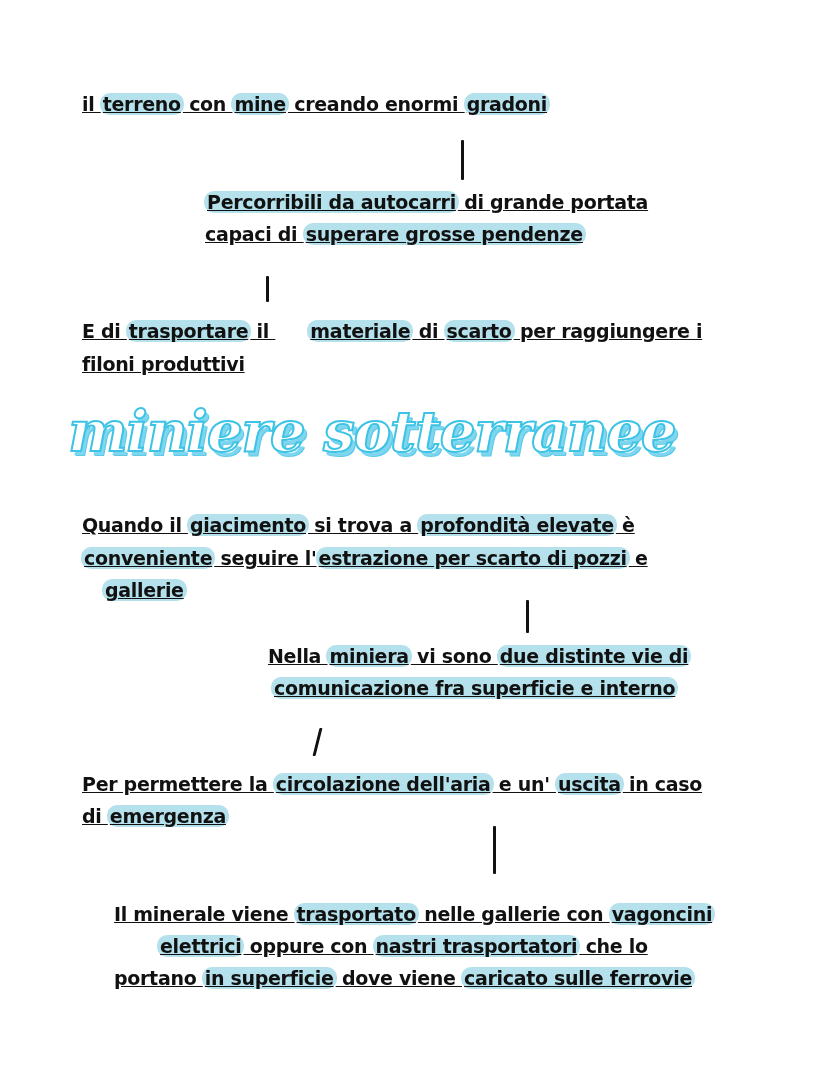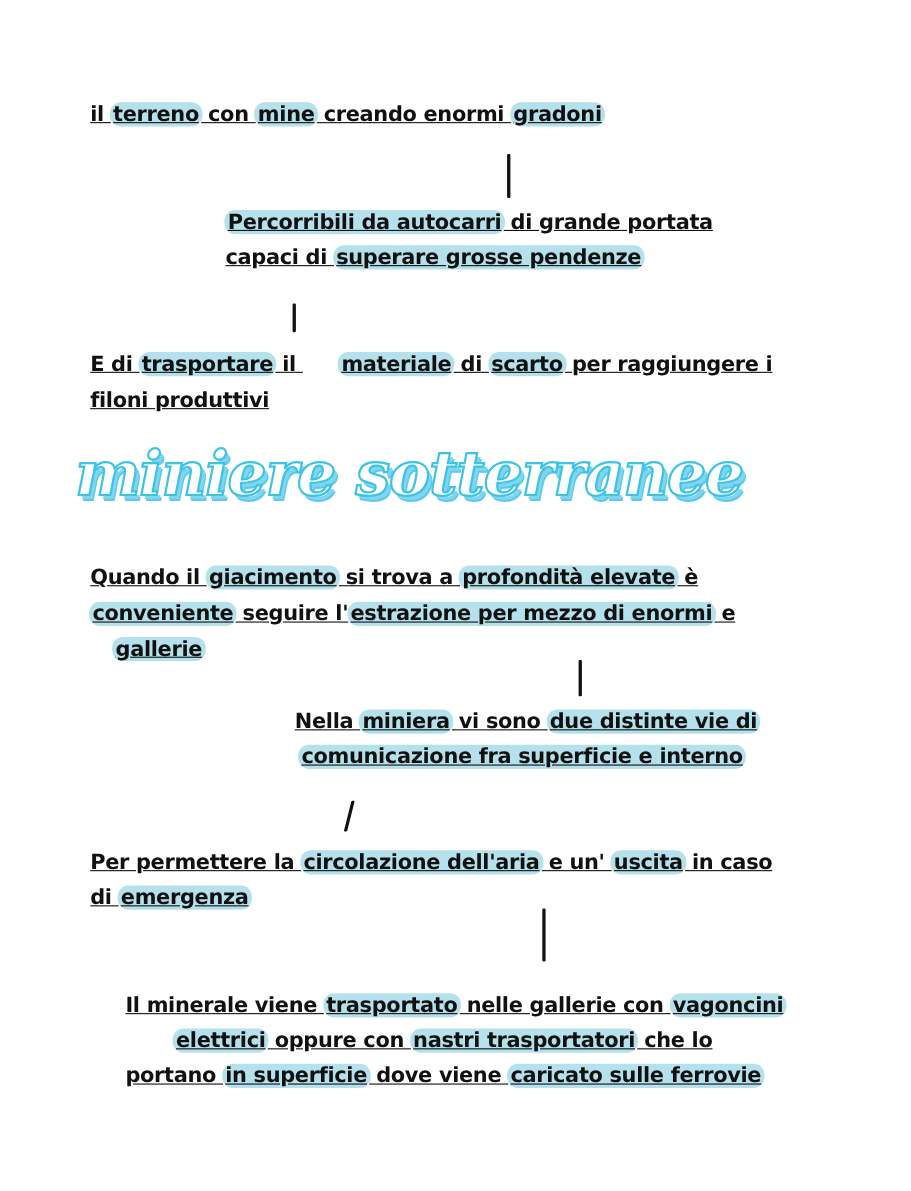--- a/index.html
+++ b/index.html
@@ -60,21 +60,21 @@
 </div>
 <div class="connector" style="left:266px; top:276px; height:26px;"></div>
 
 <div>
   <div class="line" style="left:82px; top:315px;"><span>E di </span><span class="hl" style="background: rgb(180, 225, 236);">trasportare</span><span> il </span><span class="hl" style="background: rgb(180, 225, 236); margin-left: 32px;">materiale</span><span> di </span><span class="hl" style="background: rgb(180, 225, 236);">scarto</span><span> per raggiungere i</span></div>
   <div class="line" style="left:82px; top:348px;"><span>filoni produttivi</span></div>
 </div>
 
 <div>
   <div class="line" style="left:82px; top:509px;"><span>Quando il </span><span class="hl" style="background: rgb(180, 225, 236);">giacimento</span><span> si trova a </span><span class="hl" style="background: rgb(180, 225, 236);">profondità elevate</span><span> è</span></div>
-  <div class="line" style="left:82px; top:542px;"><span class="hl" style="background: rgb(180, 225, 236);">conveniente</span><span> seguire l'</span><span class="hl" style="background: rgb(180, 225, 236);">estrazione per mezzo di enormi</span><span> e</span></div>
+  <div class="line" style="left:82px; top:542px;"><span class="hl" style="background: rgb(180, 225, 236);">conveniente</span><span> seguire l'</span><span class="hl" style="background: rgb(180, 225, 236);">estrazione per scarto di pozzi</span><span> e</span></div>
   <div class="line" style="left:82px; top:574px;"><span class="hl" style="background: rgb(180, 225, 236); margin-left: 20px;">gallerie</span></div>
 </div>
 <div class="connector" style="left:526px; top:600px; height:33px;"></div>
 
 <div>
   <div class="line" style="left:268px; top:640px;"><span>Nella </span><span class="hl" style="background: rgb(180, 225, 236);">miniera</span><span> vi sono </span><span class="hl" style="background: rgb(180, 225, 236);">due distinte vie di</span></div>
   <div class="line" style="left:272px; top:672px;"><span class="hl" style="background: rgb(180, 225, 236);">comunicazione fra superficie e interno</span></div>
 </div>
 <div class="connector" style="left:316px; top:728px; height:28px; transform:skewX(-14deg);"></div>
 

